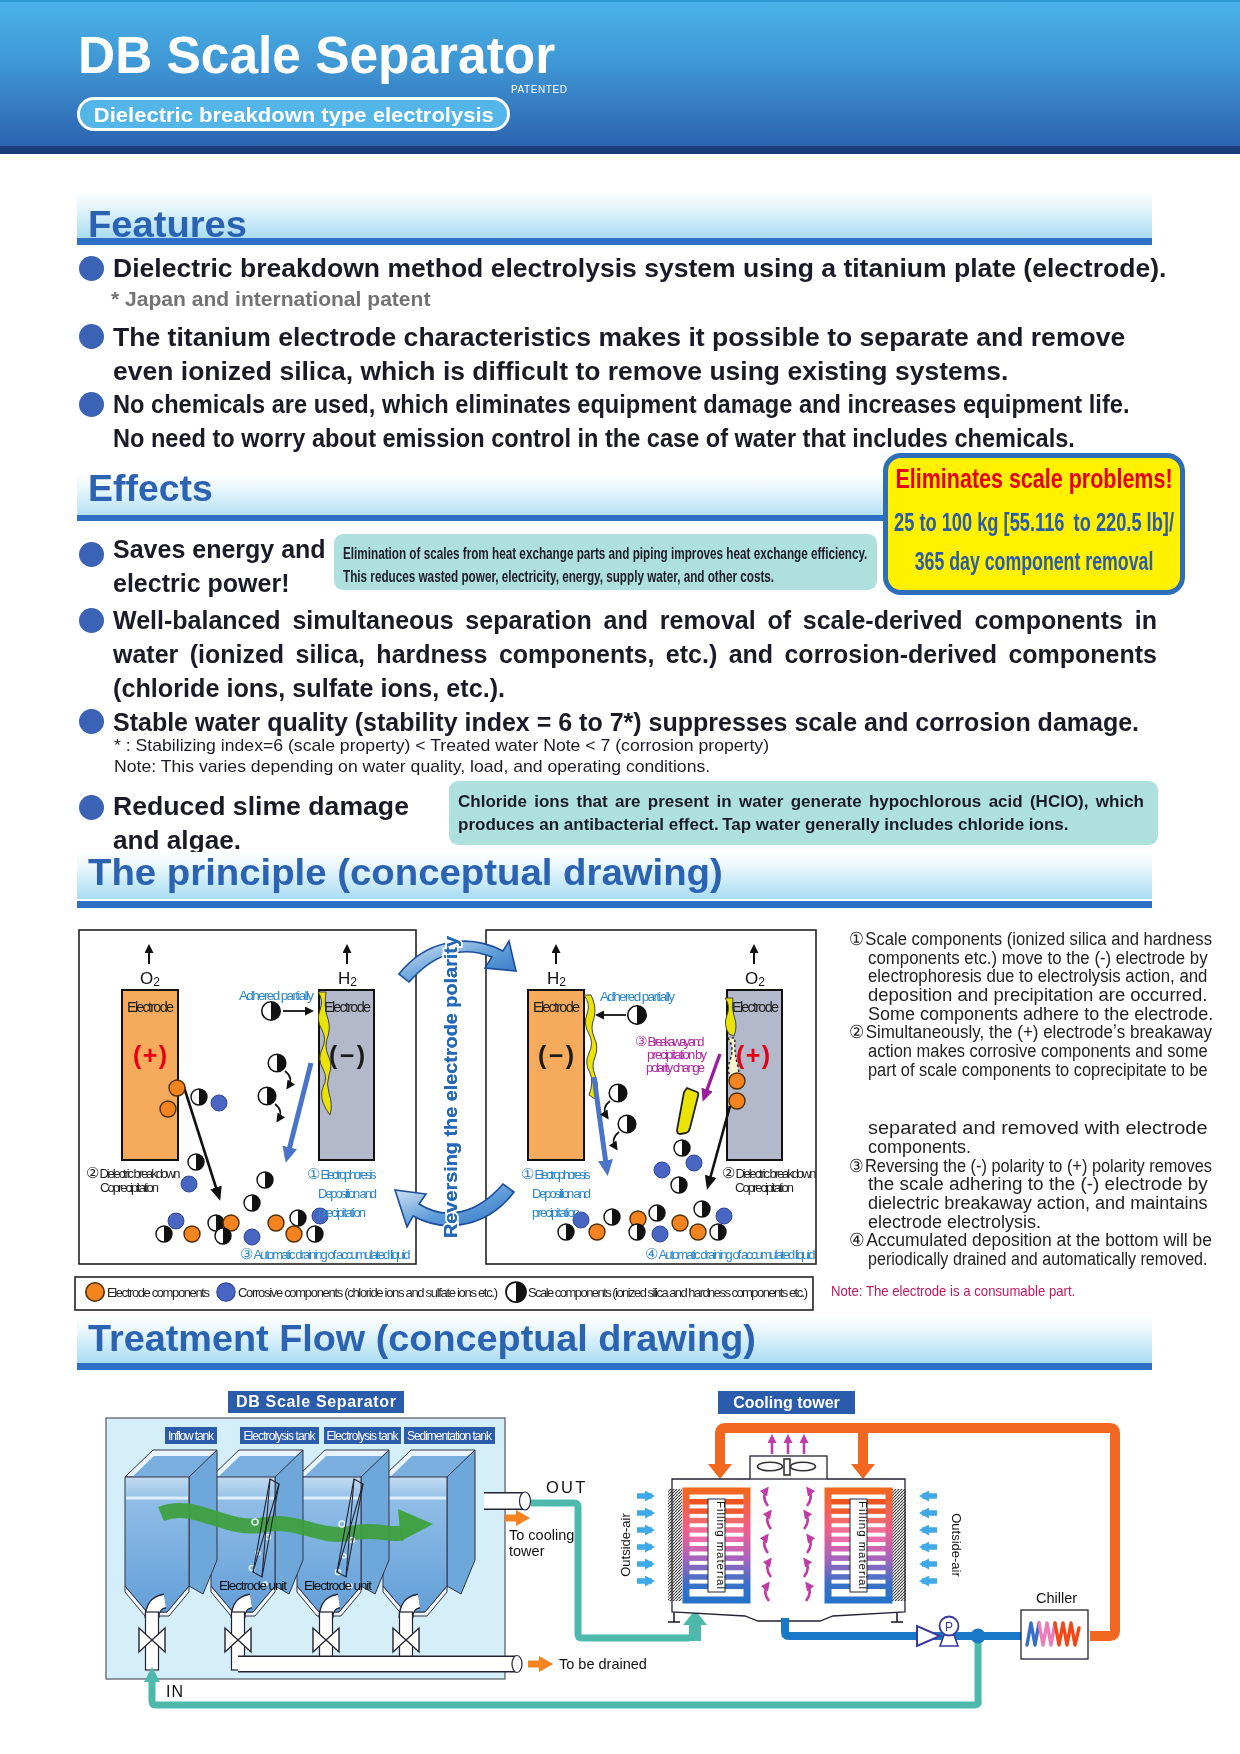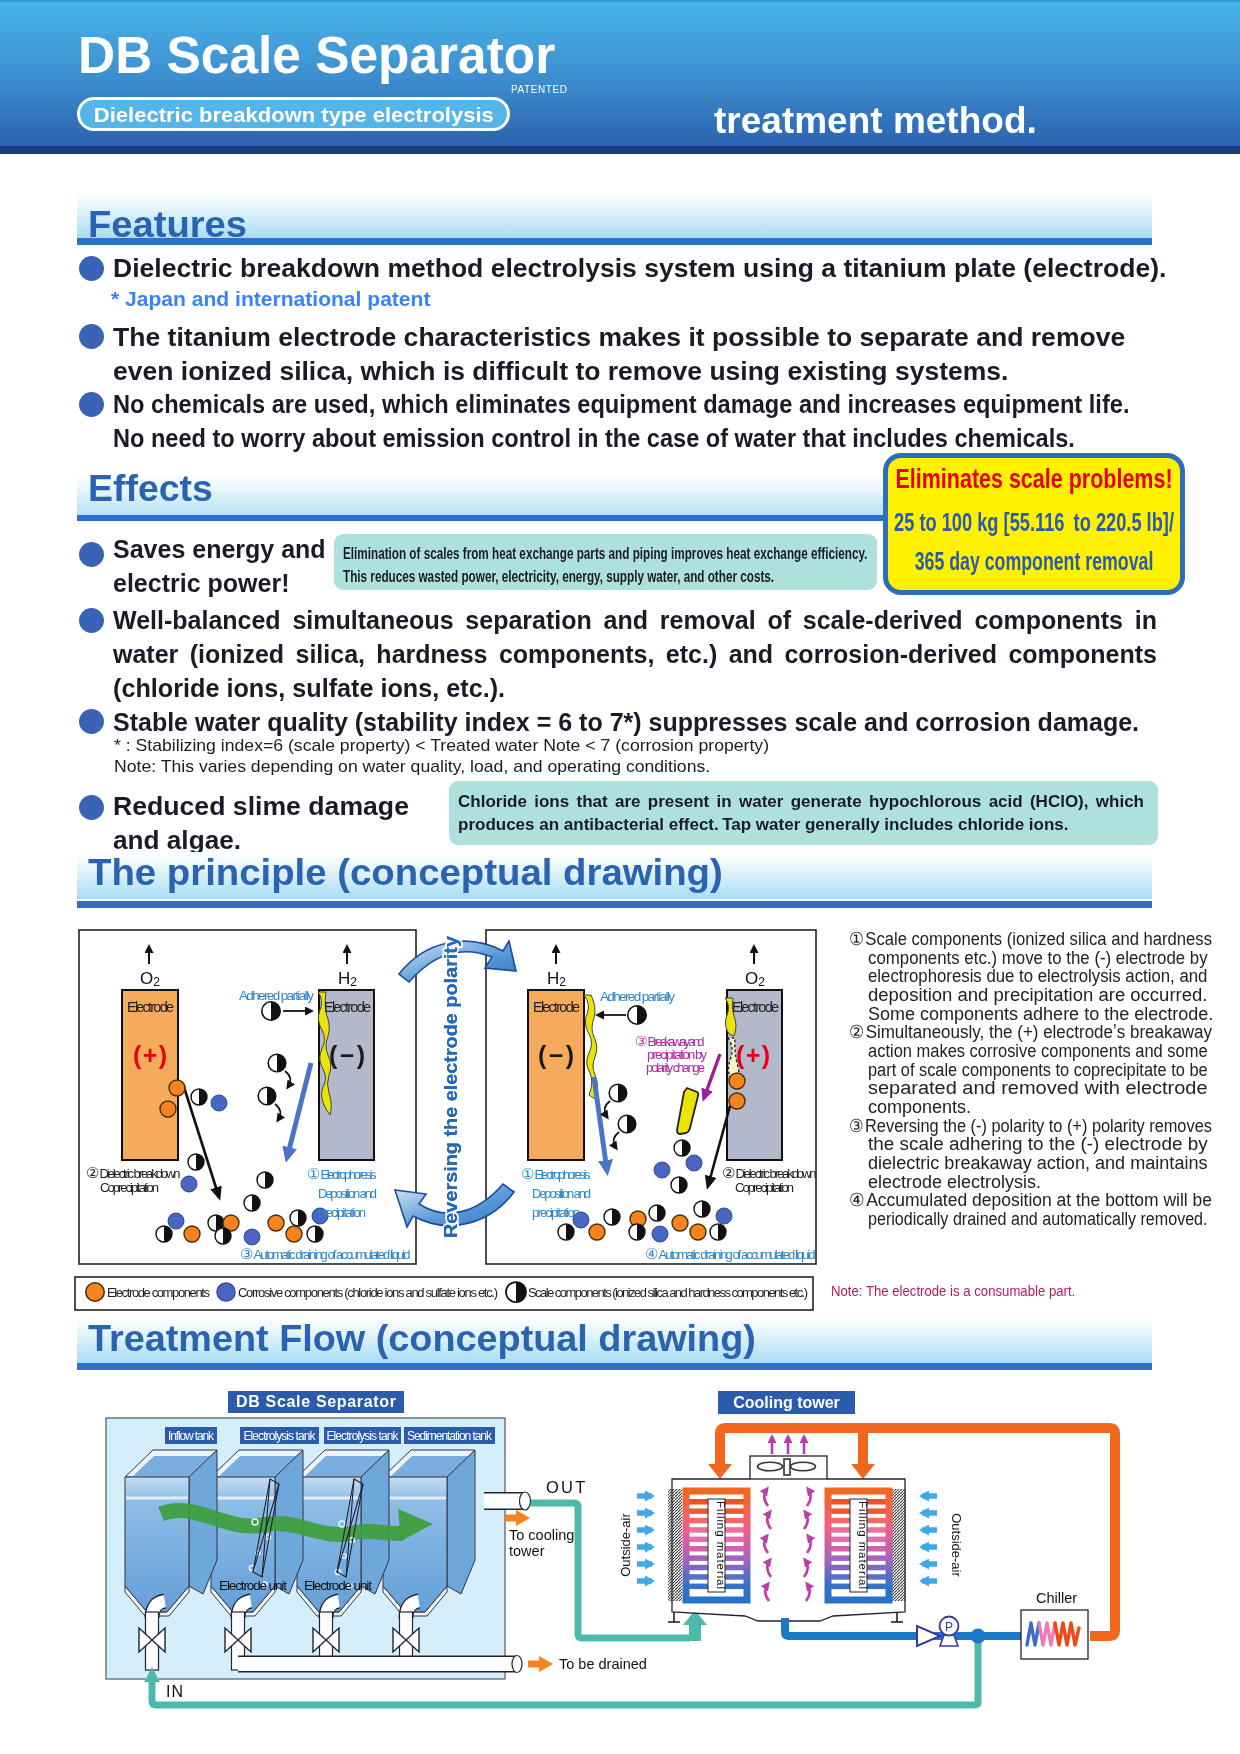--- a/index.html
+++ b/index.html
@@ -14,39 +14,39 @@
   .pill{left:77px;top:97px;width:433px;height:34px;background:#54b6e8;border:3px solid #fff;
         border-radius:20px;box-sizing:border-box;text-align:center;}
   .pill span{font-size:21px;font-weight:bold;color:#fff;line-height:29px;}
   .h2x{left:714px;top:53px;font-size:37px;font-weight:bold;color:#fff;line-height:45px;}
   .secband{left:77px;width:1075px;height:47px;
      background:linear-gradient(to bottom,#ffffff 0%,#eaf7fc 30%,#a9dcf3 100%);}
   .secbar{left:77px;width:1075px;height:7px;background:#2d70c5;}
   .sechead{font-size:36px;font-weight:bold;color:#2b63b2;left:88px;}
   .bullet{width:25px;height:25px;border-radius:50%;background:#3a63b5;}
   .bt{font-size:25px;font-weight:bold;color:#1b1b27;line-height:34px;}
-  .note{font-size:18px;font-weight:bold;color:#3b82f6;}
+  .note{font-size:18px;font-weight:bold;color:#737373;}
   .note2{font-size:17px;color:#1b1b27;}
   .tealbox{background:#aee1dd;border-radius:9px;}
   .tealtx{font-size:16px;font-weight:bold;color:#1b1b27;line-height:23px;}
   .jl{text-align:justify;text-align-last:justify;}
   .cx{display:inline-block;transform-origin:0 50%;white-space:nowrap;}
   .cc{display:inline-block;transform-origin:50% 50%;white-space:nowrap;}
   .yln{left:1034px;white-space:nowrap;font-weight:bold;transform-origin:50% 50%;}
 </style>
 </head>
 <body>
 
   <div class="abs hdr"></div>
   <div class="abs" style="left:0;top:0;width:1240px;height:2px;background:#2f9ad2;"></div>
   <div class="abs hdrbar"></div>
   <div class="abs h1" id="h1t"><span class="cx" style="transform:scaleX(1.008);">DB Scale Separator</span></div>
   <div class="abs patented">PATENTED</div>
   <div class="abs pill"><span id="pillt" class="cc" style="transform:scaleX(1.048);display:inline-block;">Dielectric breakdown type electrolysis</span></div>
-  <div class="abs h2x"><br><span id="h2b">treatment method.</span></div>
+  <div class="abs h2x"><br></div>
 
   <div class="abs secband" style="top:191px;"></div>
   <div class="abs secbar" style="top:238px;"></div>
   <div class="abs sechead" style="top:184px;margin-top:20px;" id="sh1"><span class="cx" style="transform:scaleX(1.06);">Features</span></div>
 
   <div class="abs bullet" style="left:79px;top:256px;"></div>
   <div class="abs bt" id="b1l1" style="left:113px;top:251px;"><span class="cx" style="transform:scaleX(1.062);">Dielectric breakdown method electrolysis system using a titanium plate (electrode).</span></div>
   <div class="abs note" id="nt1" style="left:111px;top:288px;font-size:20px;"><span class="cx" style="transform:scaleX(1.053);">* Japan and international patent</span></div>
   <div class="abs bullet" style="left:79px;top:324px;"></div>
   <div class="abs bt" id="b2l1" style="left:113px;top:320px;"><span class="cx" style="transform:scaleX(1.062);">The titanium electrode characteristics makes it possible to separate and remove</span></div>
@@ -255,21 +255,21 @@
 
   <div class="abs" style="left:849px;top:930px;width:302px;font-size:18px;color:#222;line-height:18.65px;">
     <div style=""><span class="cx" style="transform:scaleX(0.924);">① Scale components (ionized silica and hardness</span></div>
     <div style="padding-left:19px;"><span class="cx" style="transform:scaleX(0.935);">components etc.) move to the (-) electrode by</span></div>
     <div style="padding-left:19px;"><span class="cx" style="transform:scaleX(0.932);">electrophoresis due to electrolysis action, and</span></div>
     <div style="padding-left:19px;"><span class="cx" style="transform:scaleX(1.028);">deposition and precipitation are occurred.</span></div>
     <div style="padding-left:19px;"><span class="cx" style="transform:scaleX(1.0);">Some components adhere to the electrode.</span></div>
     <div style=""><span class="cx" style="transform:scaleX(0.943);">② Simultaneously, the (+) electrodeʼs breakaway</span></div>
     <div style="padding-left:19px;"><span class="cx" style="transform:scaleX(0.915);">action makes corrosive components and some</span></div>
     <div style="padding-left:19px;"><span class="cx" style="transform:scaleX(0.91);">part of scale components to coprecipitate to be</span></div>
-    <div style="padding-left:19px;"><span class="cx" style="transform:scaleX(1.109);">separated and removed with electrode</span></div>
+    <div style="padding-left:19px;margin-top:40px;"><span class="cx" style="transform:scaleX(1.109);">separated and removed with electrode</span></div>
     <div style="padding-left:19px;"><span class="cx" style="transform:scaleX(1.0);">components.</span></div>
     <div style=""><span class="cx" style="transform:scaleX(0.909);">③ Reversing the (-) polarity to (+) polarity removes</span></div>
     <div style="padding-left:19px;"><span class="cx" style="transform:scaleX(1.051);">the scale adhering to the (-) electrode by</span></div>
     <div style="padding-left:19px;"><span class="cx" style="transform:scaleX(1.004);">dielectric breakaway action, and maintains</span></div>
     <div style="padding-left:19px;"><span class="cx" style="transform:scaleX(1.0);">electrode electrolysis.</span></div>
     <div style=""><span class="cx" style="transform:scaleX(0.971);">④ Accumulated deposition at the bottom will be</span></div>
     <div style="padding-left:19px;"><span class="cx" style="transform:scaleX(0.893);">periodically drained and automatically removed.</span></div>
   </div>
 
   <div class="abs" style="left:831px;top:1282px;font-size:15px;color:#be185d;"><span class="cx" style="transform:scaleX(0.878);">Note: The electrode is a consumable part.</span></div>

